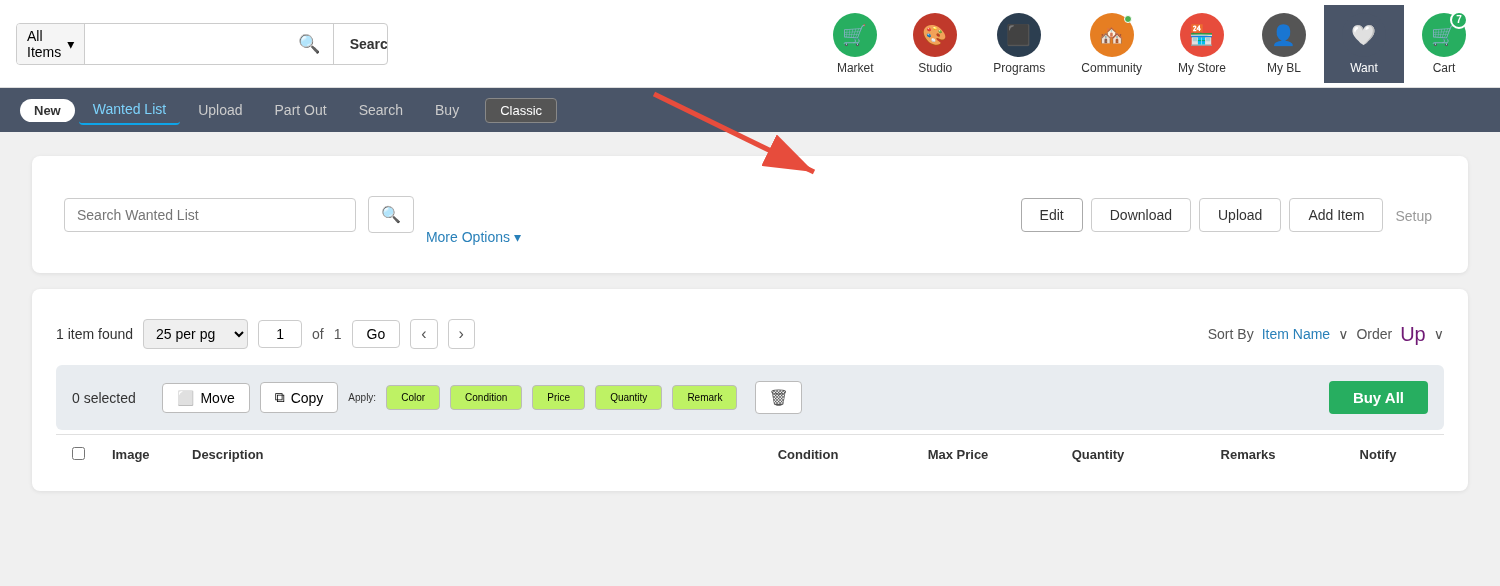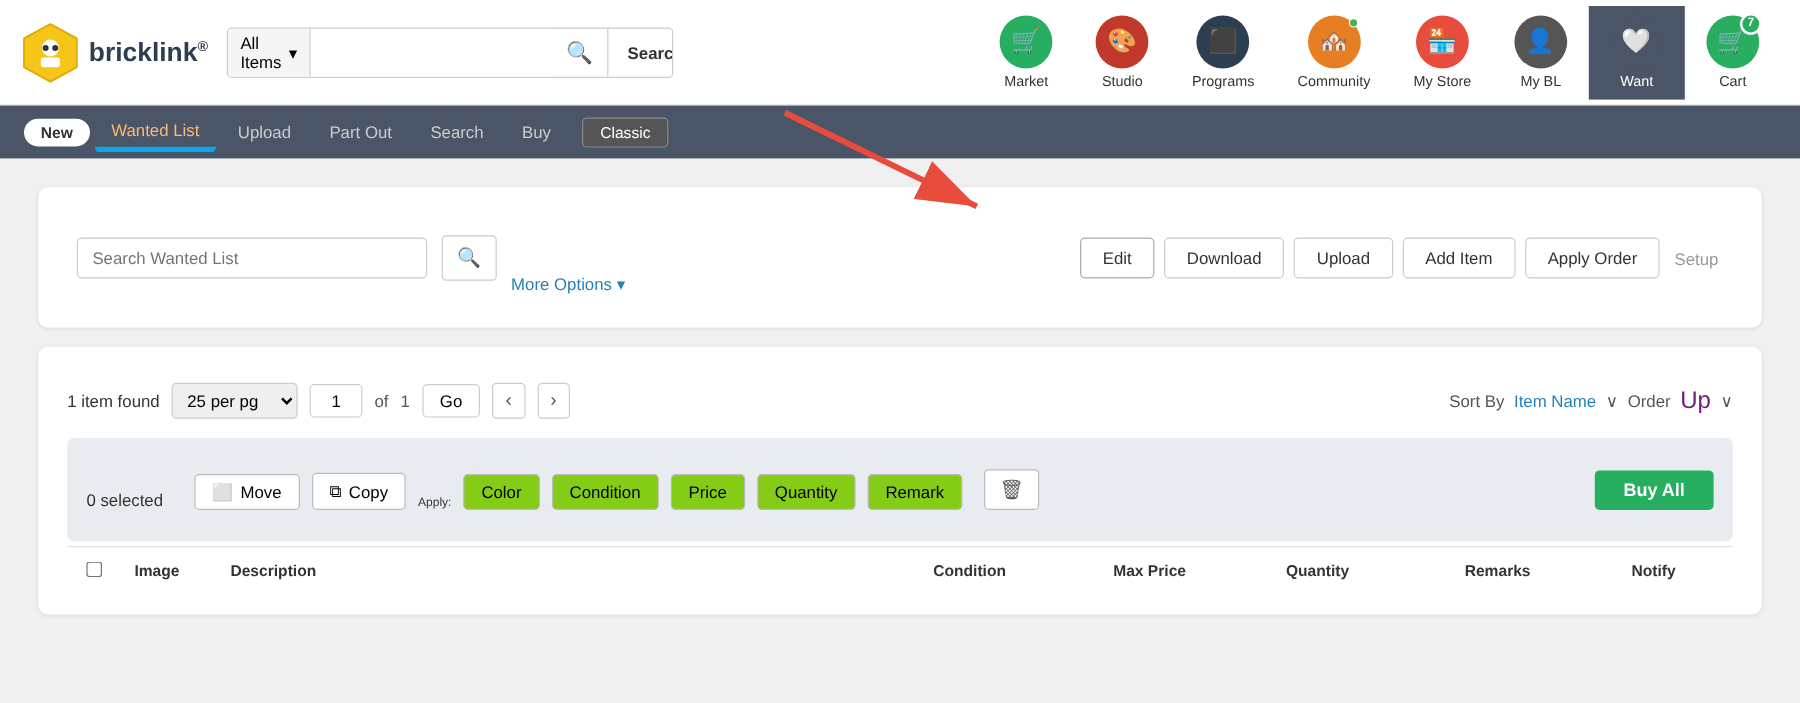--- a/index.html
+++ b/index.html
@@ -124,22 +124,22 @@
     }
     .sub-nav-item {
       color: #ccc;
       padding: 6px 14px;
       font-size: 14px;
       cursor: pointer;
       border-radius: 4px;
       text-decoration: none;
     }
     .sub-nav-item.active {
-      color: #fdba74;
-      border-bottom: 5px solid #0ea5e9;
+      color: #7dd3fc;
+      border-bottom: 2px solid #0ea5e9;
     }
     .sub-nav-btn {
       background: #fff;
       color: #333;
       border: none;
       border-radius: 20px;
       padding: 4px 14px;
       font-size: 13px;
       font-weight: 600;
       cursor: pointer;
@@ -323,22 +323,22 @@
       color: #701a75;
       cursor: pointer;
       font-size: 20px;
     }
 
     
     .bulk-row {
       background: #e8ecf0;
       border-radius: 6px;
       display: flex;
-      align-items: flex-end;
-      padding: 26px 16px;
+      align-items: center;
+      padding: 16px 16px;
       gap: 10px;
       margin-top: 8px;
     }
     .selected-label {
       font-size: 14px;
       color: #333;
       min-width: 80px;
     }
     .bulk-btn {
       border: 1px solid #bbb;
@@ -350,24 +350,24 @@
       display: flex;
       align-items: center;
       gap: 6px;
     }
     .apply-label {
       font-size: 10px;
       color: #333;
     }
     .apply-btn {
       border: 1px solid #bbb;
-      background: #84cc16;
+      background: #bef264;
       border-radius: 4px;
       padding: 6px 14px;
-      font-size: 14px;
+      font-size: 10px;
       cursor: pointer;
     }
     .delete-btn {
       border: 1px solid #bbb;
       background: #fff;
       border-radius: 4px;
       padding: 6px 12px;
       font-size: 16px;
       cursor: pointer;
       color: #555;
@@ -406,30 +406,20 @@
       left: 580px;
       pointer-events: none;
       z-index: 10;
     }
   </style>
 </head>
 <body>
 
 <div class="top-nav">
 
-  <div class="logo-area">
-    <svg class="logo-hex" viewBox="0 0 52 52">
-      <polygon points="26,2 48,14 48,38 26,50 4,38 4,14" fill="#F5C518" stroke="#E0A800" stroke-width="1.5"></polygon>
-      <circle cx="26" cy="22" r="7" fill="white"></circle>
-      <rect x="18" y="30" width="16" height="8" rx="2" fill="white"></rect>
-      <circle cx="22" cy="22" r="2.5" fill="#333"></circle>
-      <circle cx="30" cy="22" r="2.5" fill="#333"></circle>
-    </svg>
-    <span style="font-size:22px;font-weight:800;color:#2c3e50;">bricklink<sup style="font-size:12px;">®</sup></span>
-  </div>
 
   <div class="search-bar">
     <div class="search-dropdown">
       <span>All Items</span>
       <span>▾</span>
     </div>
     <input class="search-input-field" type="text" placeholder="" style="">
     <button class="search-icon-btn">🔍</button>
     <button class="search-btn">Search</button>
   </div>
@@ -506,21 +496,20 @@
         <button class="search-icon-round">🔍</button>
         <a class="more-options-link">
           <span>More Options</span>
           <span>▾</span>
         </a>
         <div class="action-buttons">
           <button class="action-btn edit-btn">Edit</button>
           <button class="action-btn">Download</button>
           <button class="action-btn">Upload</button>
           <button class="action-btn">Add Item</button>
-          <button class="action-btn">Apply Order</button>
           <button class="setup-btn">Setup</button>
         </div>
       </div>
 
       <svg class="red-arrow-svg" width="300" height="110" viewBox="0 0 300 110">
         <defs>
           <marker id="arrowhead" markerWidth="10" markerHeight="7" refX="10" refY="3.5" orient="auto">
             <polygon points="0 0, 10 3.5, 0 7" fill="#e74c3c"></polygon>
           </marker>
         </defs>

